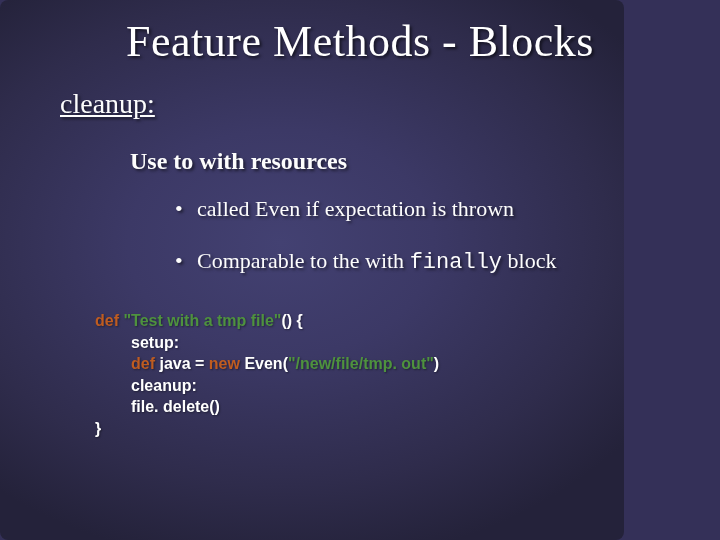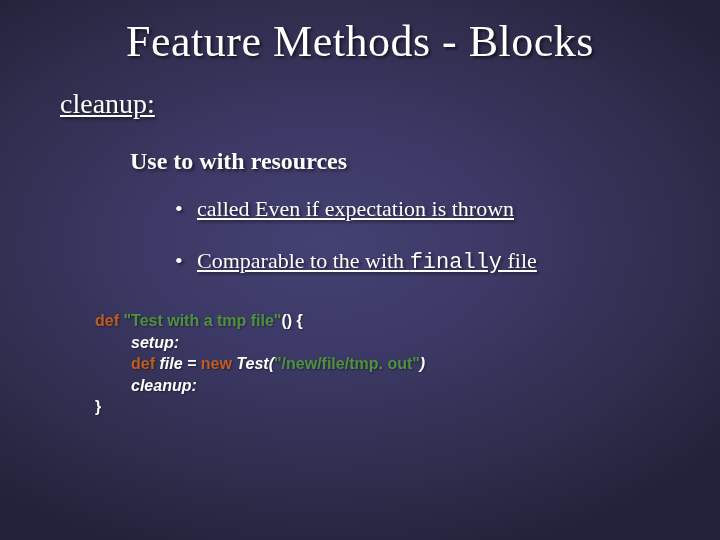--- a/index.html
+++ b/index.html
@@ -7,24 +7,25 @@
     padding: 0;
     width: 720px;
     height: 540px;
     overflow: hidden;
     background: #343058;
     font-family: Georgia, 'Times New Roman', serif;
     color: #fdfdfd;
   }
   .slide {
     position: relative;
-    width: 720px;
+    width: 624px;
     height: 540px;
     box-sizing: border-box;
     background: radial-gradient(ellipse 70% 60% at 45% 45%, #434172 0%, #3c3966 35%, #2f2c4c 75%, #24223a 100%);
+    border-radius: 8px;
   }
   .title {
     position: absolute;
     top: 16px;
     left: 0;
     width: 720px;
     text-align: center;
     font-size: 44px;
     font-family: "Palatino Linotype", "Book Antiqua", Georgia, serif;
     color: #ffffff;
@@ -52,21 +53,20 @@
   .bullets {
     position: absolute;
     top: 196px;
     left: 175px;
     font-size: 22px;
     font-family: "Palatino Linotype", "Book Antiqua", Georgia, serif;
     text-shadow: 2px 2px 3px rgba(0,0,0,0.5);
   }
   .bullets .row {
     margin-bottom: 26px;
-    text-decoration: underline;
   }
   .bullets .dot {
     display: inline-block;
     width: 22px;
   }
   .code-inline {
     font-family: "Courier New", Courier, monospace;
     margin-top: 12px;
   }
   .codebox {
@@ -74,52 +74,53 @@
     top: 310px;
     left: 95px;
     font-family: Arial, Helvetica, sans-serif;
     font-size: 16px;
     line-height: 1.35;
     text-shadow: 1px 1px 2px rgba(0,0,0,0.4);
     white-space: nowrap;
   }
   .kw   { color: #bf5c20; font-weight: bold; margin-top: 16px; }
   .str  { color: #4e923e; font-weight: bold; }
-  .pln  { color: #ffffff; font-weight: bold; font-style: italic; }
+  .pln  { color: #ffffff; font-weight: bold; }
   .par  { color: #ffffff; font-weight: bold; }
   .codebox .inner { margin-left: 36px; }
 </style>
 </head>
 <body>
 
 <div class="slide">
 
   <div class="title">Feature Methods - Blocks</div>
 
   <div class="subtitle">cleanup:</div>
 
   <div class="leadline">Use to with resources</div>
 
   <div class="bullets">
     <div class="row">
       <span class="dot">•</span><span>called Even if expectation is thrown</span>
     </div>
     <div class="row">
-      <span class="dot">•</span><span>Comparable to the with </span><span class="code-inline">finally</span><span> file</span>
+      <span class="dot">•</span><span>Comparable to the with </span><span class="code-inline">finally</span><span> block</span>
     </div>
   </div>
 
   <div class="codebox">
     <div>
       <span class="kw">def</span>
       <span class="pln"> </span><span class="str">"Test with a tmp file"</span><span class="par">() {</span>
     </div>
     <div class="inner">
       <div class="pln">setup:</div>
       <div>
-        <span class="kw">def</span><span class="pln"> file = </span><span class="kw">new</span><span class="pln"> Test(</span><span class="str">"/new/file/tmp. out"</span><span class="pln">)</span>
+        <span class="kw">def</span><span class="pln"> java = </span><span class="kw">new</span><span class="pln"> Even(</span><span class="str">"/new/file/tmp. out"</span><span class="pln">)</span>
       </div>
       <div class="pln">cleanup:</div>
+      <div class="pln">file. delete()</div>
     </div>
     <div class="par">}</div>
   </div>
 
 </div>
 
 </body></html>

